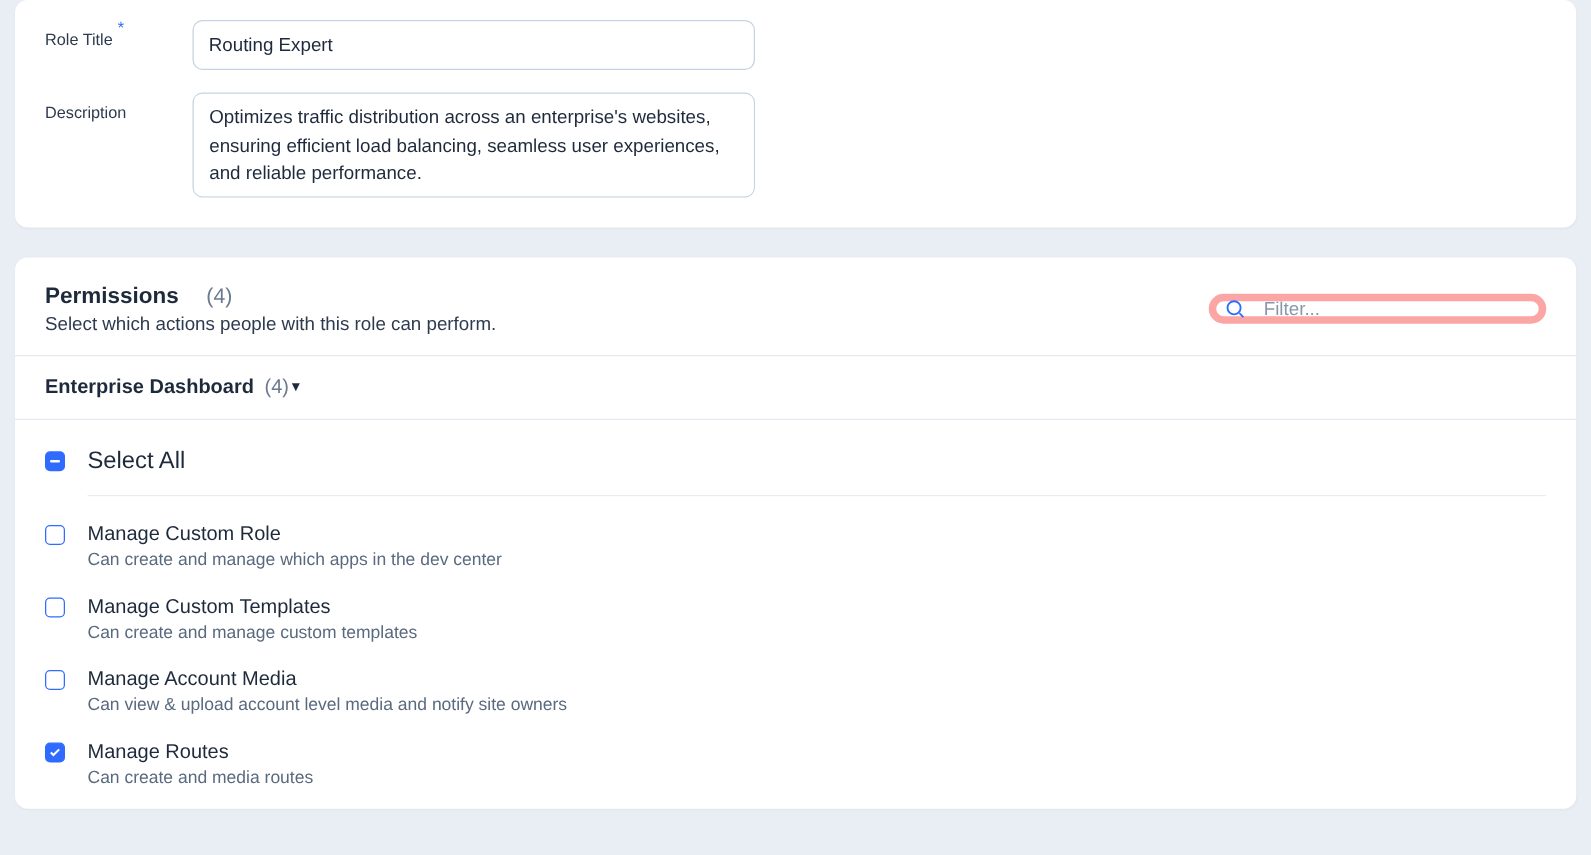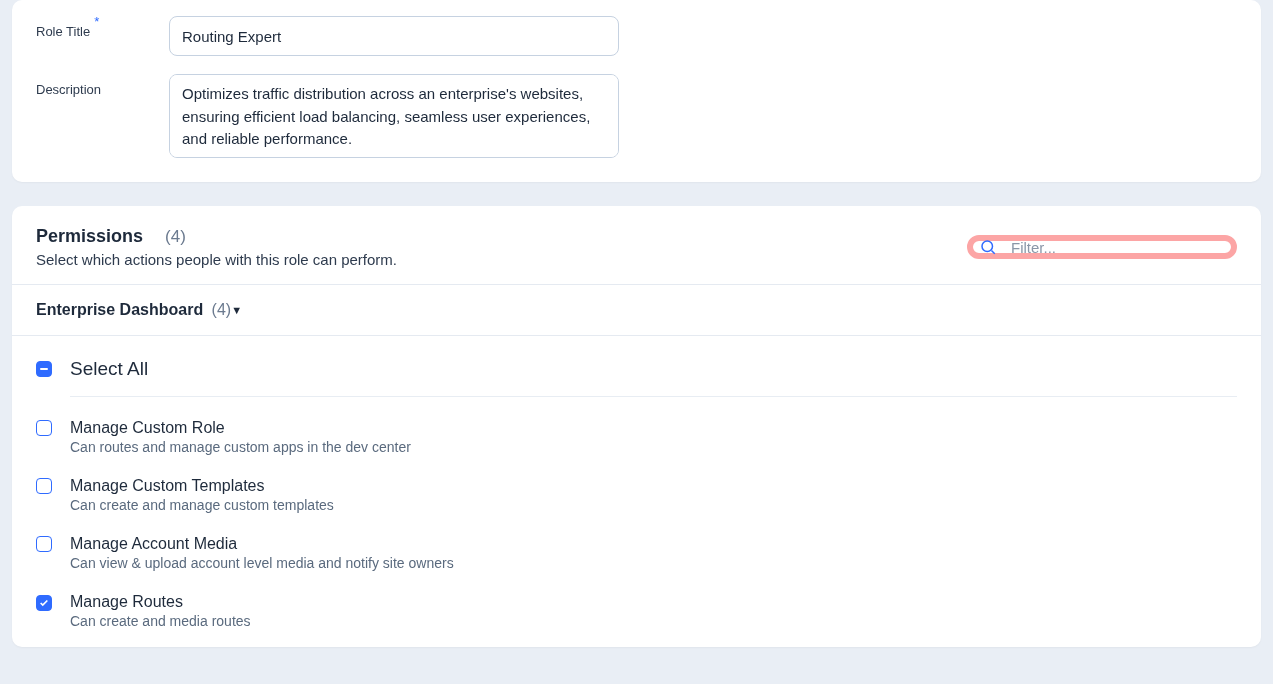--- a/index.html
+++ b/index.html
@@ -22,21 +22,20 @@
   
   .role-card {
     padding: 8px 24px 24px 24px;
     margin-bottom: 24px;
   }
   .form-row {
     display: flex;
     align-items: flex-start;
     margin-top: 8px;
     margin-bottom: 18px;
-    gap: 15px;
   }
   .form-row:last-child { margin-bottom: 0; }
   .form-label {
     width: 118px;
     flex-shrink: 0;
     font-size: 13px;
     color: #2e3b4e;
     padding-top: 8px;
     position: relative;
   }
@@ -225,21 +224,21 @@
     <div id="perm-items">
   <div class="perm-item">
     <span class="cb-wrap">
       <span class="cb">
         
         
       </span>
     </span>
     <div>
       <div class="perm-item-title">Manage Custom Role</div>
-      <div class="perm-item-desc">Can routes and manage custom apps in the dev center</div>
+      <div class="perm-item-desc">Can create and manage which apps in the dev center</div>
     </div>
   </div>
 
   <div class="perm-item">
     <span class="cb-wrap">
       <span class="cb">
         
         
       </span>
     </span>

